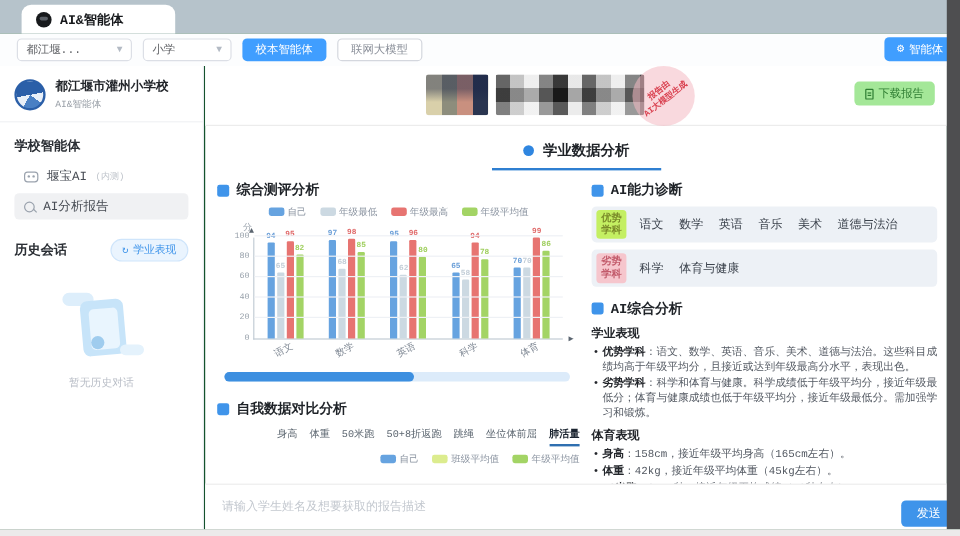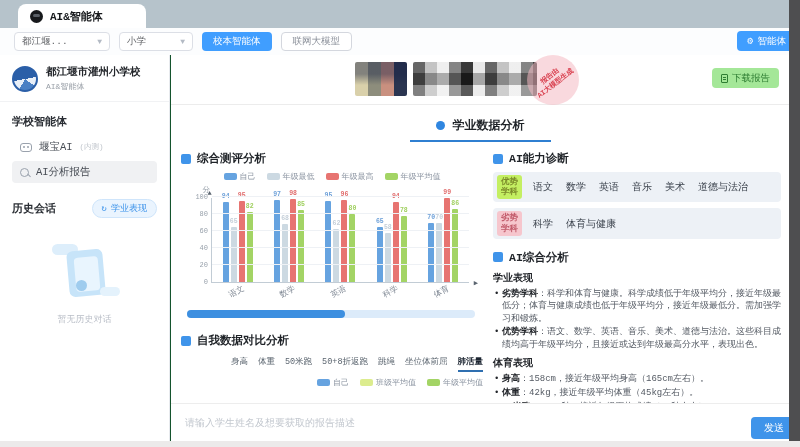--- a/index.html
+++ b/index.html
@@ -420,22 +420,22 @@
           </div>
         </div>
 
       <div class="sec-title" style="margin-top:11px">
         <span class="sq"></span>
         <span>AI综合分析</span>
       </div>
       <div class="analysis">
         <div class="blk-title">学业表现</div>
         <div id="academic-bullets">
+            <div class="bullet"><b>优势学科</b>：语文、数学、英语、音乐、美术、道德与法治。这些科目成绩均高于年级平均分，且接近或达到年级最高分水平，表现出色。</div>
             <div class="bullet"><b>劣势学科</b>：科学和体育与健康。科学成绩低于年级平均分，接近年级最低分；体育与健康成绩也低于年级平均分，接近年级最低分。需加强学习和锻炼。</div>
-            <div class="bullet"><b>优势学科</b>：语文、数学、英语、音乐、美术、道德与法治。这些科目成绩均高于年级平均分，且接近或达到年级最高分水平，表现出色。</div>
           </div>
         <div class="blk-title">体育表现</div>
         <div id="sports-bullets">
             <div class="bullet"><b>身高</b>：158cm，接近年级平均身高（165cm左右）。</div>
             <div class="bullet"><b>体重</b>：42kg，接近年级平均体重（45kg左右）。</div>
             <div class="bullet"><b>50米跑</b>：9.55秒，接近年级平均成绩（10秒左右）。</div>
             <div class="bullet"><b>肺活量</b>：2110ml，接近年级平均成绩（2250ml左右）。</div>
             <div class="bullet"><b>坐位体前屈</b>：3cm，低于年级平均成绩（19cm左右）。</div>
             <div class="bullet"><b>一分钟跳绳</b>：156个，接近年级平均成绩（140个左右）。</div>
           </div>

